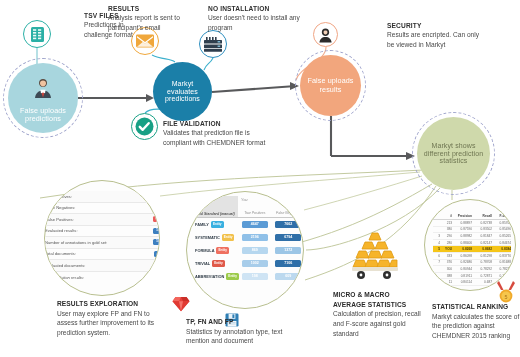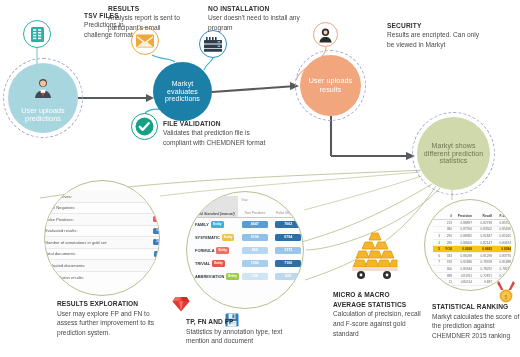--- a/index.html
+++ b/index.html
@@ -179,30 +179,30 @@
 
   <div class="node node-user">
     <span class="dash-ring"></span>
     <svg class="avatar" viewBox="0 0 24 22">
       <path d="M12 2c2.4 0 4 1.7 4 3.9 0 2.2-1.7 4.1-4 4.1S8 8.1 8 5.9C8 3.7 9.6 2 12 2z" fill="#5b4a3f"></path>
       <path d="M12 3.6c1.9 0 3 1.1 3 2.6 0 1.8-1.3 3.2-3 3.2S9 8 9 6.2C9 4.7 10.1 3.6 12 3.6z" fill="#f0c3a0"></path>
       <path d="M4 21c.5-5 3.7-7.6 8-7.6S19.5 16 20 21z" fill="#3e4a55"></path>
       <path d="M9.4 12.7h5.2l-.4 2.5-2.2 2.3-2.2-2.3z" fill="#fff"></path>
       <path d="M12 15.2l1.4 1.3-1.4 4-1.4-4z" fill="#c9443c"></path>
     </svg>
-    <span style="position:absolute;left:0;right:0;bottom:10px;">User uploads predictions</span>
+    <span style="position:absolute;left:0;right:0;bottom:10px;">False uploads predictions</span>
   </div>
 
   <div class="node node-eval">
     <span>Markyt evaluates predictions</span>
   </div>
 
   <div class="node node-results">
     <span class="dash-ring"></span>
-    <span>User uploads results</span>
+    <span>False uploads results</span>
   </div>
 
   <div class="node node-stats">
     <span class="dash-ring"></span>
     <span>Markyt shows different prediction statistics</span>
   </div>
 
   <div class="badge tsv">
     <svg width="15" height="17" viewBox="0 0 15 17">
       <rect x="1" y="1" width="13" height="15" rx="1.5" fill="#2bb0a6"></rect>

